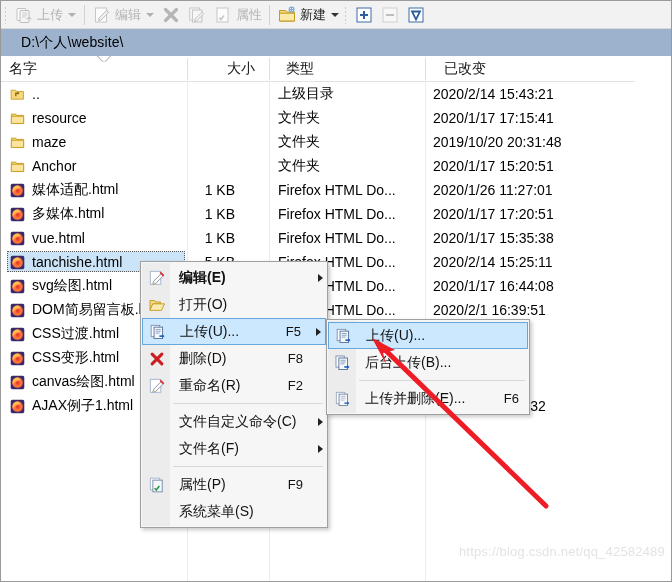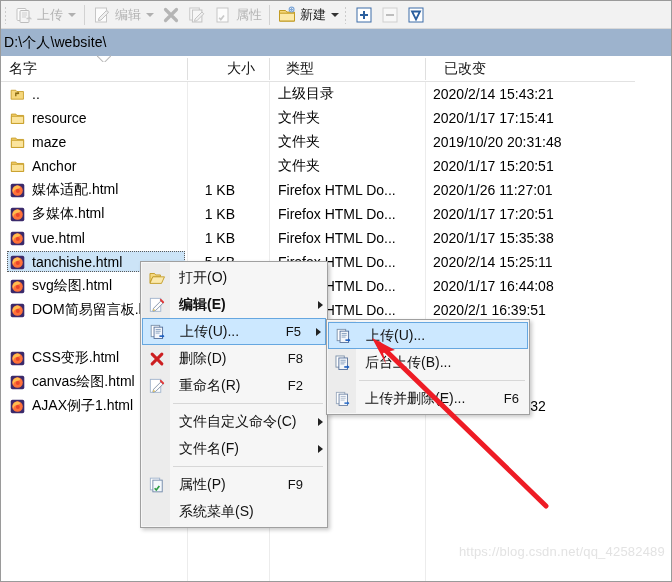--- a/index.html
+++ b/index.html
@@ -59,21 +59,21 @@
   }
   .icn { width: 20px; height: 20px; display:block; }
 
   
   .addrbar {
     position: absolute; left: 0; top: 28px;
     width: 670px; height: 27px;
     background: #9db3cd;
     display: flex; align-items: center;
     box-sizing: border-box;
-    padding-left: 3px;
+    padding-left: 20px;
   }
   .addrbar .path {
     font-size: 14px; color: #000;
     letter-spacing: .1px;
   }
 
   
   .colhead {
     position: absolute; left: 0; top: 55px;
     width: 634px; height: 26px;
@@ -479,20 +479,29 @@
                 <path d="M10 4.2a5.8 5.8 0 0 0-5.1 8.6c.5-3 2.6-4.6 5-4.9 1.8-.2 3-1 3.4-2.1A5.75 5.75 0 0 0 10 4.2z" fill="#ffbd4f"></path>
                 <circle cx="10.4" cy="10.6" r="2.3" fill="#e8452a"></circle>
               </svg></span>
             <span>DOM简易留言板.html</span>
           </div>
           <div class="size">5 KB</div>
           <div class="type">Firefox HTML Do...</div>
           <div class="modified">2020/2/1  16:39:51</div>
         </div>
         <div class="row" style="top: 240px;">
+          <div class="name">
+            <span class="ico"><svg width="17" height="17" viewBox="0 0 20 20">
+                <rect x="2" y="2" width="16" height="16" rx="2" fill="#3b2a6b"></rect>
+                <circle cx="10" cy="10" r="6.2" fill="#ff7139"></circle>
+                <path d="M10 4.2a5.8 5.8 0 0 0-5.1 8.6c.5-3 2.6-4.6 5-4.9 1.8-.2 3-1 3.4-2.1A5.75 5.75 0 0 0 10 4.2z" fill="#ffbd4f"></path>
+                <circle cx="10.4" cy="10.6" r="2.3" fill="#e8452a"></circle>
+              </svg></span>
+            <span>CSS过渡.html</span>
+          </div>
           <div class="size"></div>
           <div class="type"></div>
           <div class="modified">53:03</div>
         </div>
         <div class="row" style="top: 264px;">
           <div class="name">
             <span class="ico"><svg width="17" height="17" viewBox="0 0 20 20">
                 <rect x="2" y="2" width="16" height="16" rx="2" fill="#3b2a6b"></rect>
                 <circle cx="10" cy="10" r="6.2" fill="#ff7139"></circle>
                 <path d="M10 4.2a5.8 5.8 0 0 0-5.1 8.6c.5-3 2.6-4.6 5-4.9 1.8-.2 3-1 3.4-2.1A5.75 5.75 0 0 0 10 4.2z" fill="#ffbd4f"></path>
@@ -531,43 +540,43 @@
           <div class="size"></div>
           <div class="type">x HTML Do...</div>
           <div class="modified">2020/2/2  21:30:32</div>
         </div>
       </div>
   </div>
 
   <div class="menu" id="ctxmenu" style="left:139px; top:260px; width:188px;">
     <div class="gutter"></div>
     <div id="ctxitems">
-        <div class="menu-item">
-          <span class="mi-icon">
-            <svg width="18" height="18" viewBox="0 0 20 20">
-              <path d="M2.2 5h5.1l1.2 1.6h5.3v2H5.6L2.2 15z" fill="#f5d881" stroke="#c19a24"></path>
-              <path d="M5.3 8.7h13L15 16H2.2z" fill="#fbe9ad" stroke="#c19a24"></path>
-            </svg>
-          </span>
-          <span class="mi-label">打开(O)</span>
-          <span class="mi-accel"></span>
-          <span class="mi-arrow" style="visibility:hidden"></span>
-        </div>
         <div class="menu-item bold">
           <span class="mi-icon">
             <svg width="18" height="18" viewBox="0 0 20 20">
               <rect x="2.6" y="2.6" width="11.6" height="14.4" fill="#ffffff" stroke="#9fb3cc"></rect>
               <path d="M6.2 13.6L14.4 5.4l2.4 2.4-8.2 8.2-3.2.8z" fill="#fdfdfd" stroke="#7f8fa6"></path>
               <path d="M14.2 4.3l2.6 2.6" stroke="#e03b3b" stroke-width="2.2" stroke-linecap="round"></path>
               <path d="M5.4 16.8l1-2.6 1.6 1.6z" fill="#f2c94c"></path>
             </svg>
           </span>
           <span class="mi-label">编辑(E)</span>
           <span class="mi-accel"></span>
           <span class="mi-arrow"></span>
+        </div>
+        <div class="menu-item">
+          <span class="mi-icon">
+            <svg width="18" height="18" viewBox="0 0 20 20">
+              <path d="M2.2 5h5.1l1.2 1.6h5.3v2H5.6L2.2 15z" fill="#f5d881" stroke="#c19a24"></path>
+              <path d="M5.3 8.7h13L15 16H2.2z" fill="#fbe9ad" stroke="#c19a24"></path>
+            </svg>
+          </span>
+          <span class="mi-label">打开(O)</span>
+          <span class="mi-accel"></span>
+          <span class="mi-arrow" style="visibility:hidden"></span>
         </div>
         <div class="menu-item highlight">
           <span class="mi-icon">
             <svg width="18" height="18" viewBox="0 0 20 20">
               <rect x="2.4" y="2.6" width="9.5" height="12.6" fill="#ffffff" stroke="#7b8fa8"></rect>
               <rect x="5.6" y="4.6" width="9.5" height="12.6" fill="#f3f6fa" stroke="#55709b"></rect>
               <path d="M7.4 7.2h5.6M7.4 9.2h5.6M7.4 11.2h4.4" stroke="#8fa6c4" stroke-width="1.1"></path>
               <path d="M11.6 14.6h4.6" stroke="#1f5fbf" stroke-width="1.8"></path>
               <path d="M14.6 12.4l2.6 2.2-2.6 2.2z" fill="#1f5fbf"></path>
             </svg>

